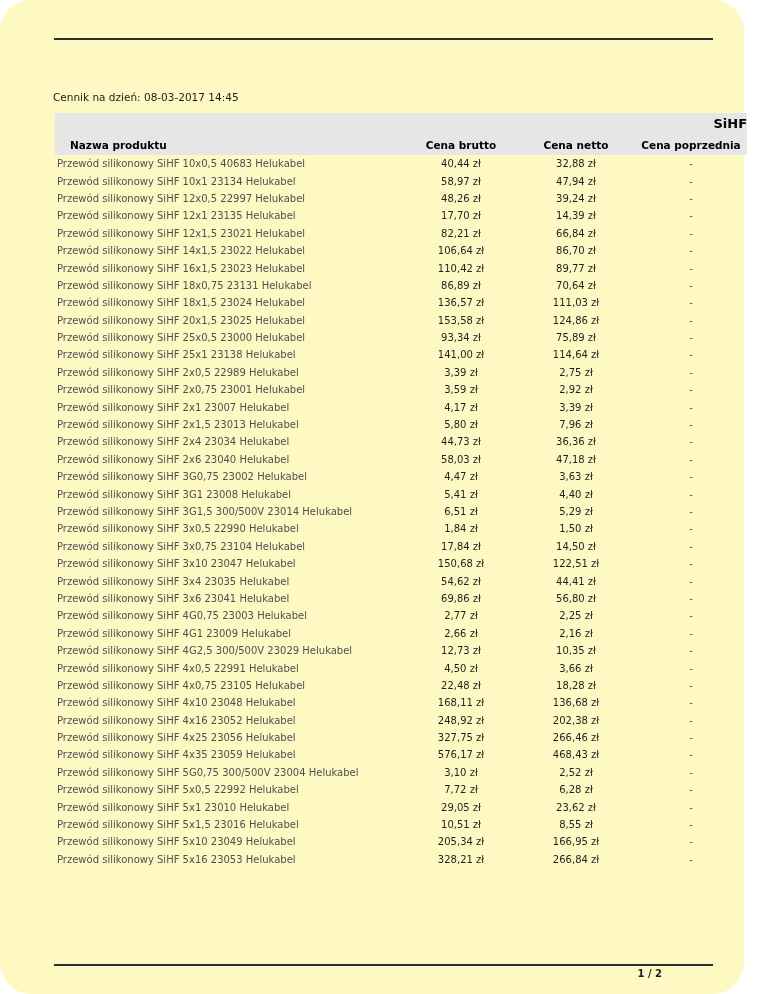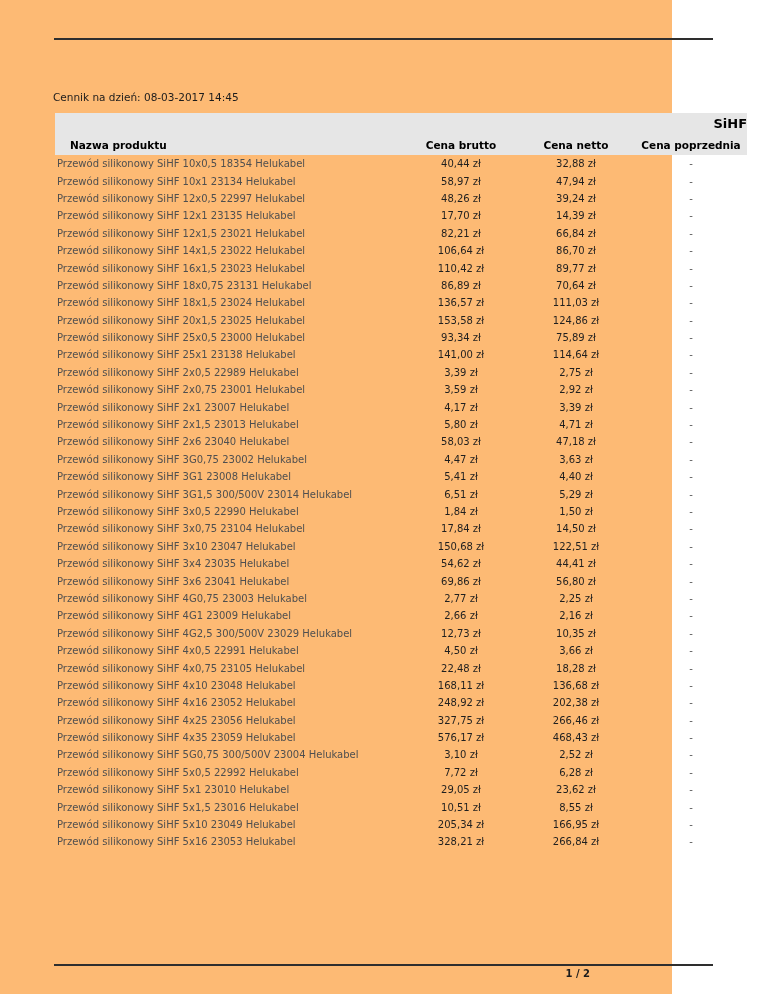--- a/index.html
+++ b/index.html
@@ -11,21 +11,21 @@
   }
   *{box-sizing:border-box;}
   html,body{margin:0;padding:0;background:#ffffff;}
   body{
     width:768px;height:994px;
     font-family:"DejaVu Sans","Liberation Sans",sans-serif;
     color:#1a1a1a;
     position:relative;
     overflow:hidden;
   }
-  .page{position:relative;width:672px;height:994px;background:#fdba74;}
+  .page{position:relative;width:744px;height:994px;background:#fef9c3;border-radius:31px;}
   .rule{position:absolute;left:54px;width:659px;height:2px;background:var(--rule);}
   .rule.top{top:38px;}
   .rule.bottom{top:964px;}
   .generated-line{
     position:absolute;left:53px;top:90px;
     font-size:10.5px;line-height:14px;color:#1c1c1c;
   }
   table.price-table{
     position:absolute;left:55px;top:113px;width:692px;
     border-collapse:collapse;table-layout:fixed;
@@ -78,21 +78,21 @@
       </tr>
       <tr>
         <th class="col-head name">Nazwa produktu</th>
         <th class="col-head center">Cena brutto</th>
         <th class="col-head center">Cena netto</th>
         <th class="col-head center">Cena poprzednia</th>
       </tr>
     </thead>
     <tbody>
         <tr>
-          <td class="col-name">Przewód silikonowy SiHF 10x0,5 18354 Helukabel</td>
+          <td class="col-name">Przewód silikonowy SiHF 10x0,5 40683 Helukabel</td>
           <td class="col-price">40,44 zł</td>
           <td class="col-price">32,88 zł</td>
           <td class="col-prev">-</td>
         </tr>
         <tr>
           <td class="col-name">Przewód silikonowy SiHF 10x1 23134 Helukabel</td>
           <td class="col-price">58,97 zł</td>
           <td class="col-price">47,94 zł</td>
           <td class="col-prev">-</td>
         </tr>
@@ -170,21 +170,27 @@
         </tr>
         <tr>
           <td class="col-name">Przewód silikonowy SiHF 2x1 23007 Helukabel</td>
           <td class="col-price">4,17 zł</td>
           <td class="col-price">3,39 zł</td>
           <td class="col-prev">-</td>
         </tr>
         <tr>
           <td class="col-name">Przewód silikonowy SiHF 2x1,5 23013 Helukabel</td>
           <td class="col-price">5,80 zł</td>
-          <td class="col-price">4,71 zł</td>
+          <td class="col-price">7,96 zł</td>
+          <td class="col-prev">-</td>
+        </tr>
+        <tr>
+          <td class="col-name">Przewód silikonowy SiHF 2x4 23034 Helukabel</td>
+          <td class="col-price">44,73 zł</td>
+          <td class="col-price">36,36 zł</td>
           <td class="col-prev">-</td>
         </tr>
         <tr>
           <td class="col-name">Przewód silikonowy SiHF 2x6 23040 Helukabel</td>
           <td class="col-price">58,03 zł</td>
           <td class="col-price">47,18 zł</td>
           <td class="col-prev">-</td>
         </tr>
         <tr>
           <td class="col-name">Przewód silikonowy SiHF 3G0,75 23002 Helukabel</td>

